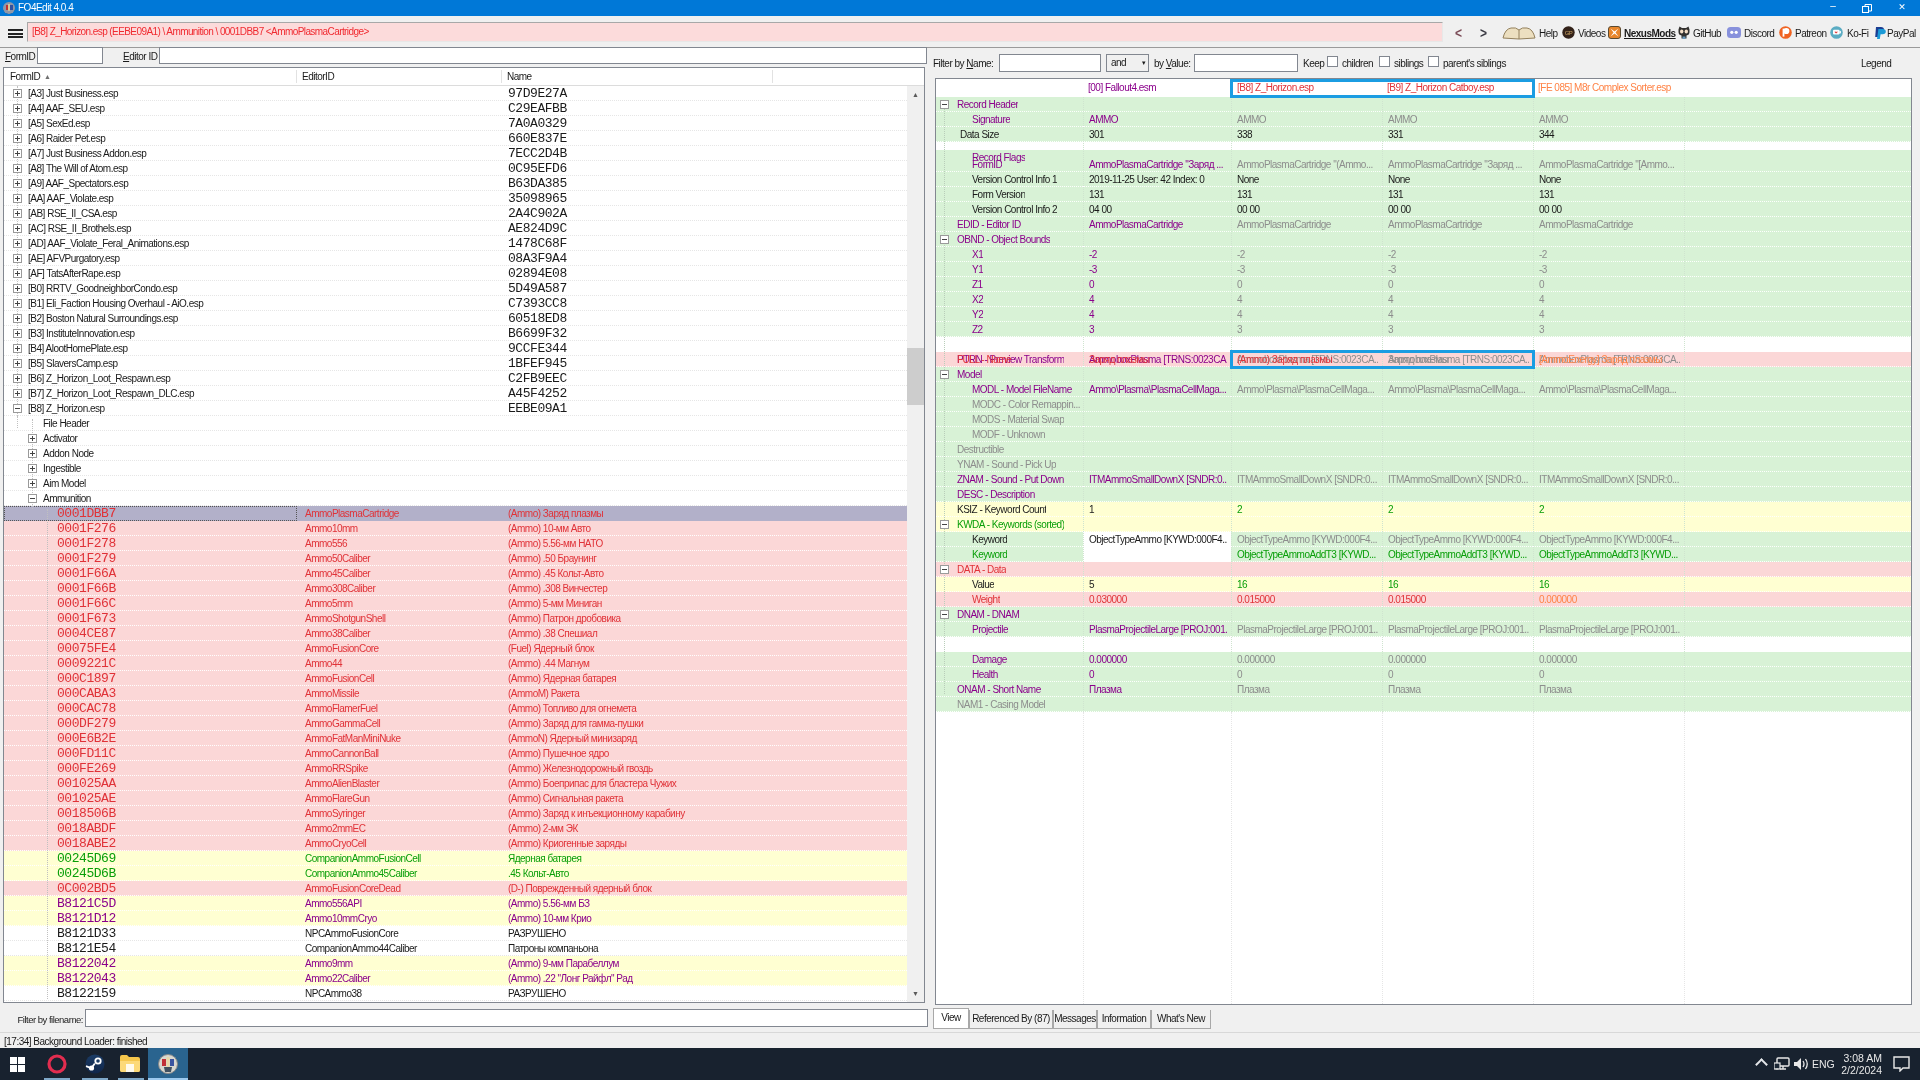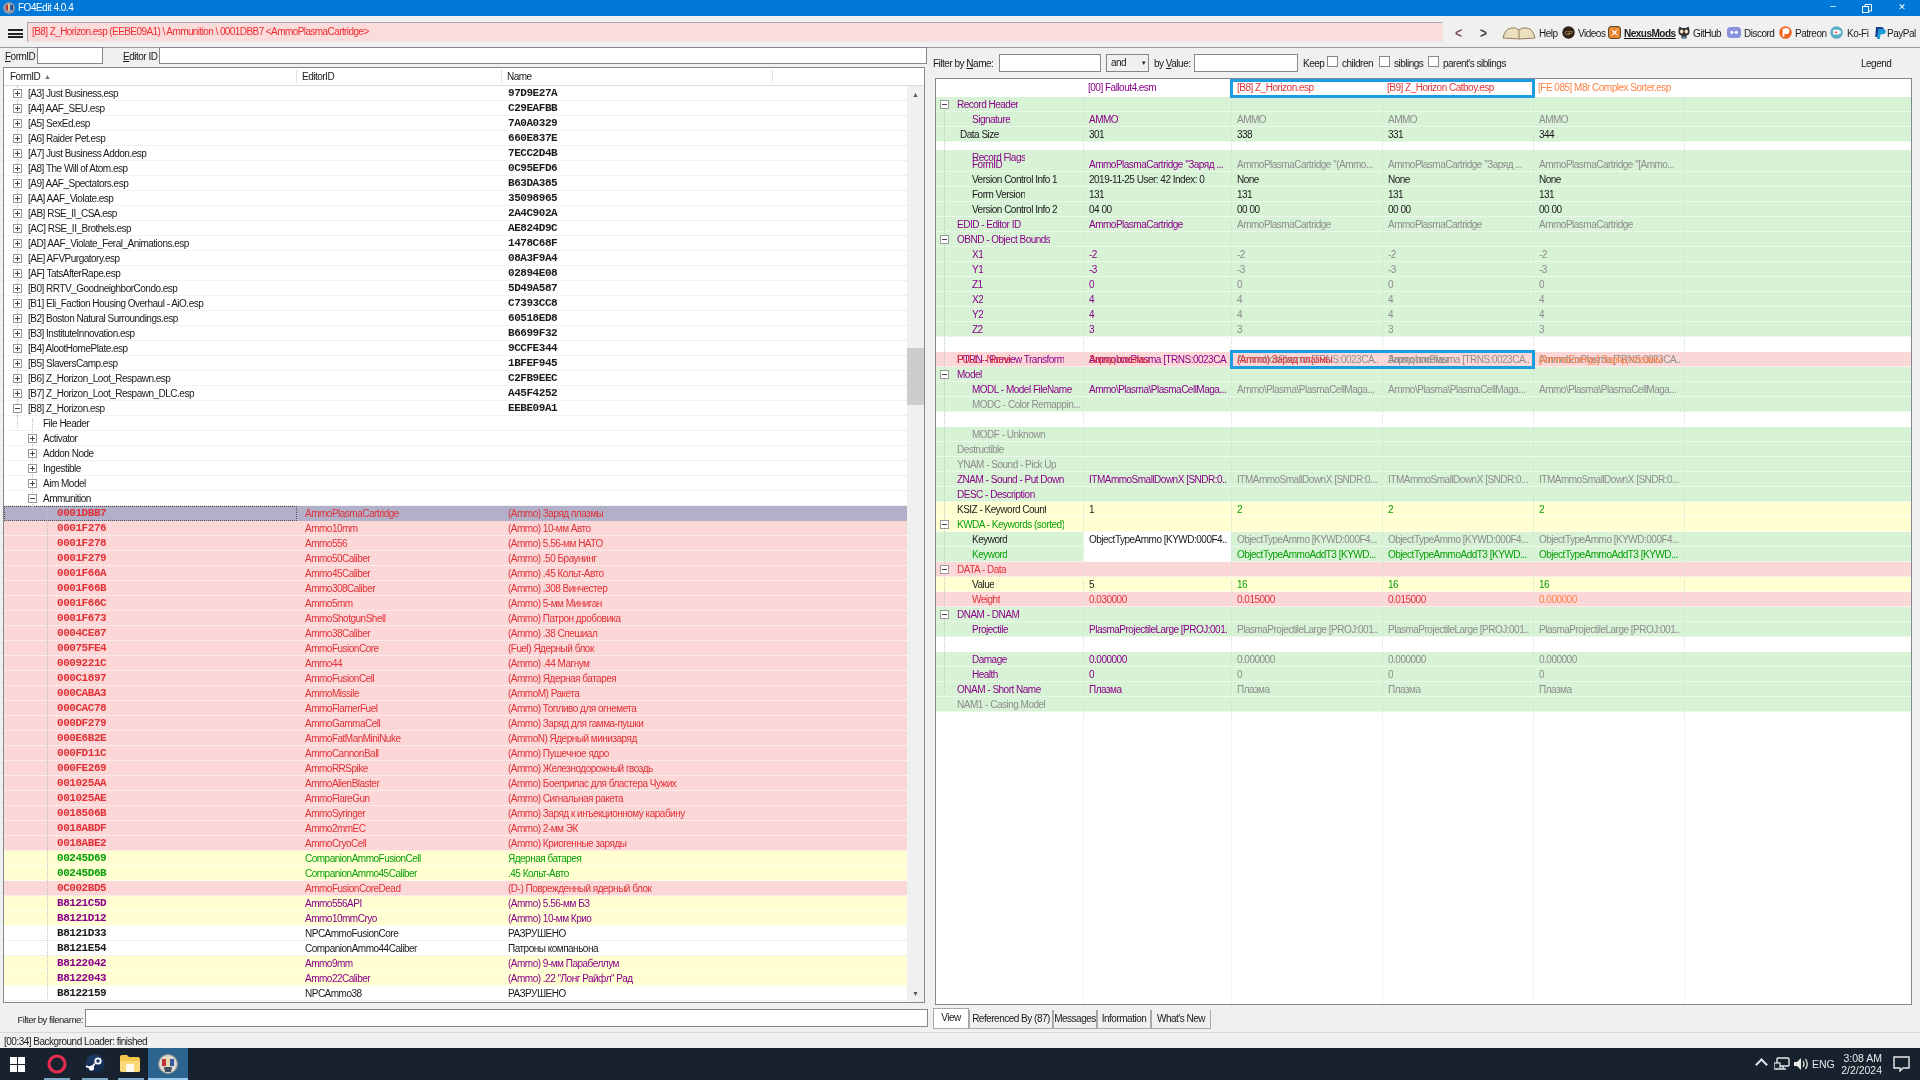--- a/index.html
+++ b/index.html
@@ -1,16 +1,16 @@
 <!DOCTYPE html>
 <html><head><meta charset="utf-8"><title>FO4Edit</title>
 <style>
 *{margin:0;padding:0;box-sizing:border-box}
 html,body{width:1920px;height:1080px;overflow:hidden;font-family:"Liberation Sans",sans-serif;background:#f0f0f0;font-size:10px;letter-spacing:-.5px;color:#1a1a1a}
-.mono{font-family:"Liberation Mono",monospace;font-size:11px;font-weight:bold;letter-spacing:-.45px}
+.mono{font-family:"Liberation Mono",monospace;font-size:13px;font-weight:normal;letter-spacing:-.45px}
 .pu{color:#8b008b}.gy{color:#8d8d8d}.bk{color:#1a1a1a}.rd{color:#e03238}.og{color:#ff8346}.gn{color:#089e08}
 #title{position:absolute;left:0;top:0;width:1920px;height:16px;background:#0078d7}
 #title .cap{position:absolute;left:18px;top:2px;color:#fff}
 #ticon{position:absolute;left:3px;top:2px;width:12px;height:12px;border-radius:50%;background:radial-gradient(circle at 50% 45%,#d8c89a 0 35%,#9097a8 36% 70%,#626878 71%)}
 #ticon:before{content:"";position:absolute;left:2.5px;top:3px;width:2.5px;height:5px;background:#c03030}
 #ticon:after{content:"";position:absolute;right:2.5px;top:3px;width:2.5px;height:5px;background:#3050a0}
 .wbtn{position:absolute;top:0;height:16px;color:#fff;font-size:10px;text-align:center;letter-spacing:0}
 #bar2{position:absolute;left:0;top:16px;width:1920px;height:32px;background:#f0f0f0;border-bottom:1px solid #9a9a9a}
 #burger{position:absolute;left:8px;top:13px;width:15px;height:9px;border-top:2px solid #222;border-bottom:2px solid #222}
 #burger:before{content:"";display:block;margin-top:1.5px;height:2px;background:#222}
@@ -719,20 +719,29 @@
     </div>
 <div class="vr" style="top:318px">
       <i class="cbg" style="left:0px;width:147px;background:#d8f2d6"></i>
       <i class="cbg" style="left:147px;width:148px;background:#d8f2d6"></i>
       <i class="cbg" style="left:295px;width:151px;background:#d8f2d6"></i>
       <i class="cbg" style="left:446px;width:151px;background:#d8f2d6"></i>
       <i class="cbg" style="left:597px;width:151px;background:#d8f2d6"></i>
       <i class="cbg" style="left:748px;width:227px;background:#d8f2d6"></i>
       <span class="lbl gy" style="left:36px">MODC - Color Remappin...</span>
     </div>
+<div class="vr" style="top:333px">
+      <i class="cbg" style="left:0px;width:147px;background:#d8f2d6"></i>
+      <i class="cbg" style="left:147px;width:148px;background:#d8f2d6"></i>
+      <i class="cbg" style="left:295px;width:151px;background:#d8f2d6"></i>
+      <i class="cbg" style="left:446px;width:151px;background:#d8f2d6"></i>
+      <i class="cbg" style="left:597px;width:151px;background:#d8f2d6"></i>
+      <i class="cbg" style="left:748px;width:227px;background:#d8f2d6"></i>
+      <span class="lbl gy" style="left:36px">MODS - Material Swap</span>
+    </div>
 <div class="vr" style="top:348px">
       <i class="cbg" style="left:0px;width:147px;background:#d8f2d6"></i>
       <i class="cbg" style="left:147px;width:148px;background:#d8f2d6"></i>
       <i class="cbg" style="left:295px;width:151px;background:#d8f2d6"></i>
       <i class="cbg" style="left:446px;width:151px;background:#d8f2d6"></i>
       <i class="cbg" style="left:597px;width:151px;background:#d8f2d6"></i>
       <i class="cbg" style="left:748px;width:227px;background:#d8f2d6"></i>
       <span class="lbl gy" style="left:36px">MODF - Unknown</span>
     </div>
 <div class="vr" style="top:378px">
@@ -945,21 +954,21 @@
   <div class="hblue" style="left:294px;top:271px;width:305px;height:19px"></div>
 </div>
 <div class="tab tabsel" style="left:933px;width:36px">View</div>
 <div class="tab" style="left:969px;width:84px">Referenced By (87)</div>
 <div class="tab" style="left:1053px;width:44px">Messages</div>
 <div class="tab" style="left:1097px;width:54px">Information</div>
 <div class="tab" style="left:1151px;width:60px">What's New</div>
 <span class="flabel" style="left:0px;top:1014px;width:83px;text-align:right;display:inline-block;font-size:9.5px">Filter by filename:</span>
 <div class="inp" style="left:85px;top:1009px;width:843px;height:18px"></div>
 <div id="status">
-    <span class="flabel" style="left:4px;top:3px">[00:34] Background Loader: finished</span>
+    <span class="flabel" style="left:4px;top:3px">[17:34] Background Loader: finished</span>
   </div>
 <div id="task">
 <svg class="tk" style="left:10px;top:9px" width="15" height="15" viewBox="0 0 15 15">
       <rect x="0" y="0" width="7" height="7" fill="#fff"></rect>
       <rect x="8" y="0" width="7" height="7" fill="#fff"></rect>
       <rect x="0" y="8" width="7" height="7" fill="#fff"></rect>
       <rect x="8" y="8" width="7" height="7" fill="#fff"></rect>
     </svg>
 <svg class="tk" style="left:47px;top:6px" width="20" height="20" viewBox="0 0 20 20">
       <circle cx="10" cy="10" r="8" fill="none" stroke="#e22d4f" stroke-width="3.2"></circle>

